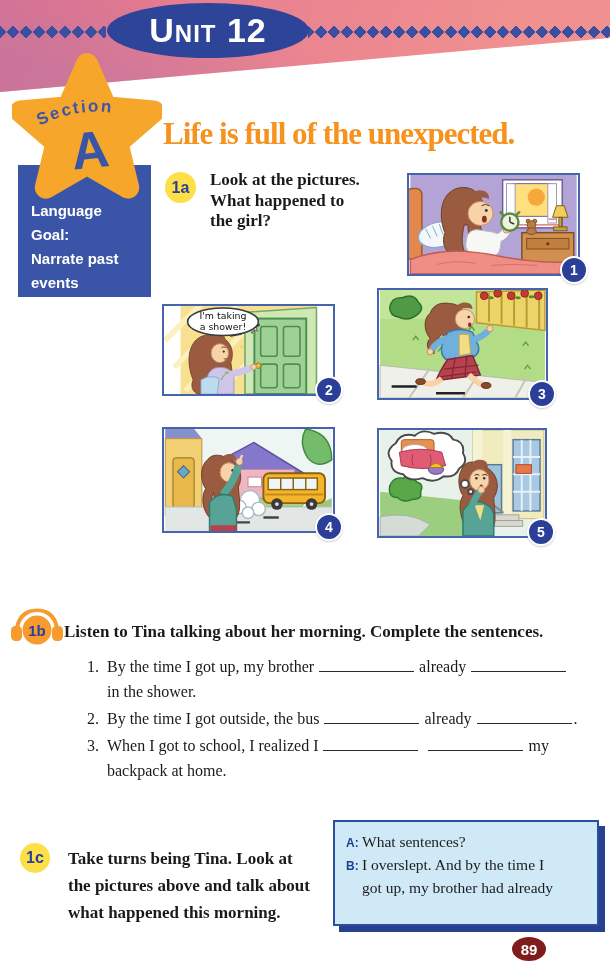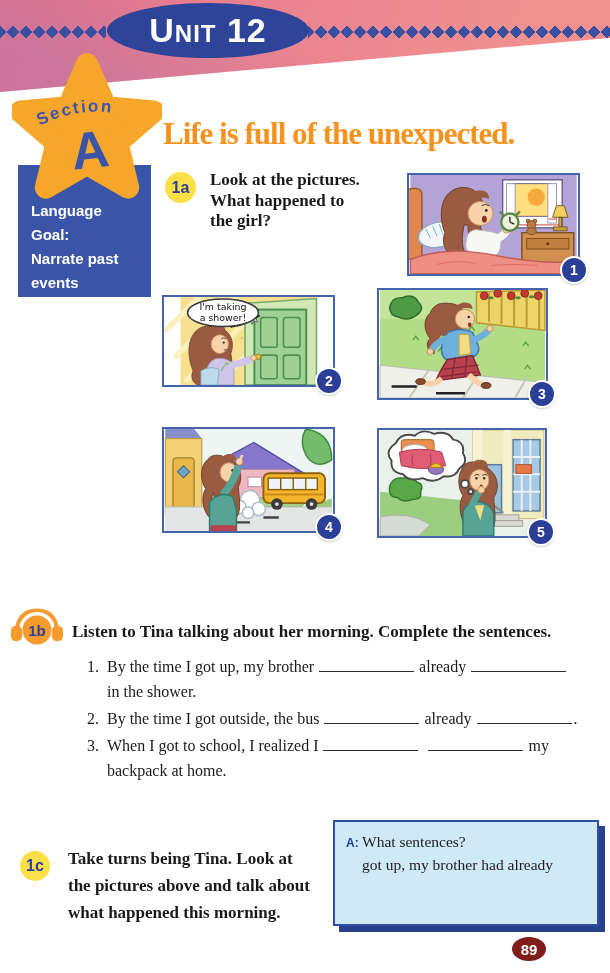--- a/index.html
+++ b/index.html
@@ -28,31 +28,31 @@
   .lang-goal{position:absolute;left:18px;top:165px;width:133px;height:132px;background:#3a55a7;z-index:2;
     color:#fff;font-weight:bold;font-size:15px;line-height:24px;box-sizing:border-box;padding:34px 8px 0 13px;}
   .main-title{position:absolute;left:163px;top:116px;width:440px;color:#f6921e;
     font-family:"Liberation Serif",serif;font-weight:bold;font-size:31px;letter-spacing:-1px;}
 
   
   .act-badge{position:absolute;width:31px;height:31px;border-radius:50%;background:#fde047;
     color:#2b3f98;font-weight:bold;font-size:16px;display:flex;align-items:center;justify-content:center;}
   .serif-bold{font-family:"Liberation Serif",serif;font-weight:bold;color:#1a1a1a;}
   .act1a-text{position:absolute;left:210px;top:170px;font-size:17px;line-height:20.5px;}
-  .act1b-head{position:absolute;left:64px;top:622px;font-size:17px;margin-left:8px;}
+  .act1b-head{position:absolute;left:64px;top:622px;font-size:17px;}
   .act1c-text{position:absolute;left:68px;top:845px;font-size:17px;line-height:27px;}
 
   
   .panel{position:absolute;border:2px solid #4663ae;box-sizing:border-box;background:#fff;}
   .panel svg{display:block;width:100%;height:100%;}
   .num-badge{position:absolute;right:-10px;bottom:-10px;width:24px;height:24px;border-radius:50%;
     background:#2b3f98;border:2px solid #fff;color:#fff;font-weight:bold;font-size:14px;
     display:flex;align-items:center;justify-content:center;z-index:4;box-shadow:0 1px 2px rgba(0,0,0,.2);}
   #panel1{left:407px;top:173px;width:173px;height:103px;}
-  #panel2{left:162px;top:295px;width:173px;height:92px;}
+  #panel2{left:162px;top:304px;width:173px;height:92px;}
   #panel3{left:377px;top:288px;width:171px;height:112px;}
   #panel4{left:162px;top:427px;width:173px;height:106px;}
   #panel5{left:377px;top:428px;width:170px;height:110px;}
 
   
   .hp-icon{position:absolute;left:8px;top:608px;width:58px;height:42px;}
   .sentences{position:absolute;left:87px;top:654px;width:505px;
     font-family:"Liberation Serif",serif;font-size:16px;color:#1a1a1a;line-height:25px;}
   .sent{position:relative;padding-left:20px;margin-bottom:2px;}
   .sent .num{position:absolute;left:0;}
@@ -376,29 +376,32 @@
     </div>
     <div class="sent">
       <span class="num">2.</span><span>By the time I got outside, the bus</span><span class="blank"></span><span>already</span><span class="blank b2"></span><span>.</span>
     </div>
     <div class="sent">
       <span class="num">3.</span><span>When I got to school, I realized I</span><span class="blank"></span><span class="blank"></span><span>my</span><br>
       <span>backpack at home.</span>
     </div>
   </div>
 
-  <div class="act-badge" style="left:20px;top:843px;width:30px;height:30px;margin-top:8px;">1c</div>
+  <div class="act-badge" style="left:20px;top:843px;width:30px;height:30px;">1c</div>
   <div class="act1c-text serif-bold">
     <span style="display:block">Take turns being Tina. Look at</span>
     <span style="display:block">the pictures above and talk about</span>
     <span style="display:block">what happened this morning.</span>
   </div>
 
   <div class="dlg-box">
     <div>
       <span class="dlg-label">A:</span><span>What sentences?</span>
     </div>
+    <div>
+      <span class="dlg-label">B:</span><span>I overslept. And by the time I</span>
+    </div>
     <div class="dlg-cont">got up, my brother had already</div>
   </div>
 
   <div class="page-badge">89</div>
 
 </div>
 
 </body></html>

